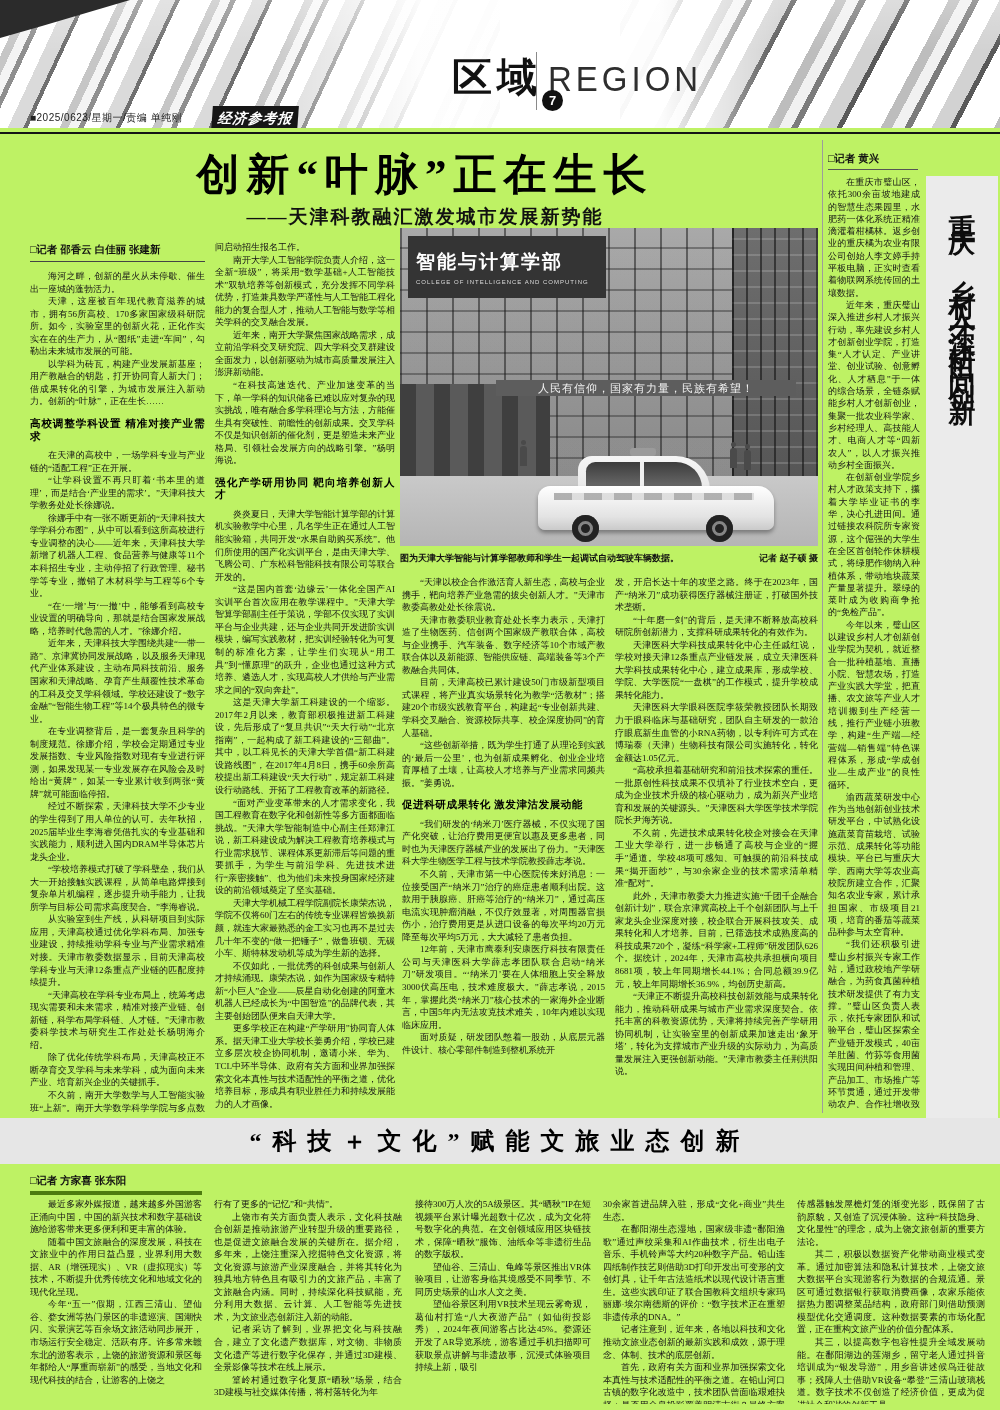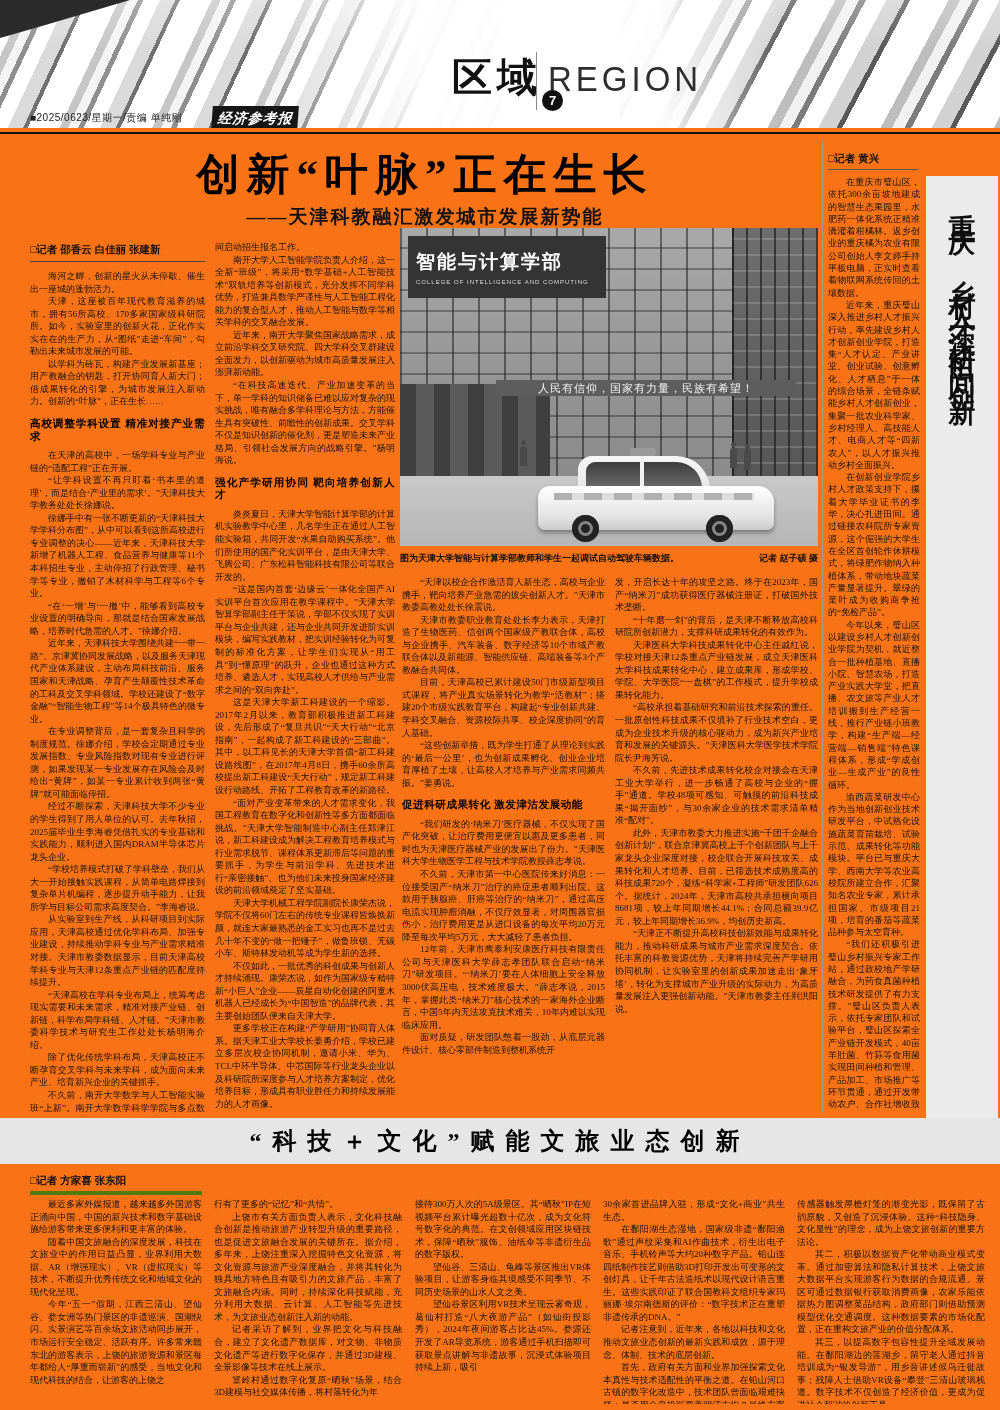--- a/index.html
+++ b/index.html
@@ -1,16 +1,16 @@
 <!DOCTYPE html>
 <html><head>
 <meta charset="utf-8">
 <style>
   html,body{margin:0;padding:0;background:#f2f2f2;}
-  #page{position:relative;width:1000px;height:1410px;background:#f97316;margin:0 auto;overflow:hidden;
+  #page{position:relative;width:1000px;height:1410px;background:#bef264;margin:0 auto;overflow:hidden;
         font-family:"Liberation Serif","DejaVu Serif",serif;color:#1a1a1a;}
   
   #banner{position:absolute;left:0;top:0;width:1000px;height:128px;overflow:hidden;background:#fff;}
   .stripe-left{position:absolute;left:-60px;top:-30px;width:560px;height:200px;
       background:repeating-linear-gradient(115deg,#ffffff 0 7px,#c6c6c6 7px 15px,#f4f4f4 15px 24px,#8f8f8f 24px 29px,#ffffff 29px 44px,#dadada 44px 58px,#6f6f6f 58px 62px,#ffffff 62px 84px);}
   .stripe-right{position:absolute;left:620px;top:-40px;width:460px;height:220px;
       background:repeating-linear-gradient(118deg,#ffffff 0 9px,#bdbdbd 9px 19px,#f1f1f1 19px 30px,#7c7c7c 30px 36px,#ffffff 36px 54px,#d2d2d2 54px 70px,#595959 70px 75px,#ffffff 75px 100px);}
   .banner-fade{position:absolute;inset:0;
       background:linear-gradient(90deg,rgba(255,255,255,0) 26%,rgba(255,255,255,.96) 42%,rgba(255,255,255,.96) 66%,rgba(255,255,255,0) 78%),
                  linear-gradient(180deg,rgba(255,255,255,.25),rgba(255,255,255,0) 40%);}
@@ -162,37 +162,38 @@
       <p>南开大学人工智能学院负责人介绍，这一全新“班级”，将采用“数学基础+人工智能技术”双轨培养等创新模式，充分发挥不同学科优势，打造兼具数学严谨性与人工智能工程化能力的复合型人才，推动人工智能与数学等相关学科的交叉融合发展。</p>
       <p>近年来，南开大学聚焦国家战略需求，成立前沿学科交叉研究院、四大学科交叉群建设全面发力，以创新驱动为城市高质量发展注入澎湃新动能。</p>
       <p>“在科技高速迭代、产业加速变革的当下，单一学科的知识储备已难以应对复杂的现实挑战，唯有融合多学科理论与方法，方能催生具有突破性、前瞻性的创新成果。交叉学科不仅是知识创新的催化剂，更是塑造未来产业格局、引领社会发展方向的战略引擎。”杨明海说。</p>
       <h3>强化产学研用协同 靶向培养创新人才</h3>
       <p>炎炎夏日，天津大学智能计算学部的计算机实验教学中心里，几名学生正在通过人工智能实验箱，共同开发“水果自助购买系统”。他们所使用的国产化实训平台，是由天津大学、飞腾公司、广东松科智能科技有限公司等联合开发的。</p>
       <p>“这是国内首套‘边缘云’一体化全国产AI实训平台首次应用在教学课程中。”天津大学智算学部副主任于策说，学部不仅实现了实训平台与企业共建，还与企业共同开发进阶实训模块，编写实践教材，把实训经验转化为可复制的标准化方案，让学生们实现从“用工具”到“懂原理”的跃升，企业也通过这种方式培养、遴选人才，实现高校人才供给与产业需求之间的“双向奔赴”。</p>
       <p>这是天津大学新工科建设的一个缩影。2017年2月以来，教育部积极推进新工科建设，先后形成了“复旦共识”“天大行动”“北京指南”，一起构成了新工科建设的“三部曲”。其中，以工科见长的天津大学首倡“新工科建设路线图”，在2017年4月8日，携手60余所高校提出新工科建设“天大行动”，规定新工科建设行动路线、开拓了工程教育改革的新路径。</p>
       <p>“面对产业变革带来的人才需求变化，我国工程教育在数字化和创新性等多方面都面临挑战。”天津大学智能制造中心副主任郑津江说，新工科建设成为解决工程教育培养模式与行业需求脱节、课程体系更新滞后等问题的重要抓手，为学生与前沿学科、先进技术进行“亲密接触”、也为他们未来投身国家经济建设的前沿领域奠定了坚实基础。</p>
       <p>天津大学机械工程学院副院长康荣杰说，学院不仅将60门左右的传统专业课程皆焕换新颜，就连大家最熟悉的金工实习也再不是过去几十年不变的“做一把锤子”，做鲁班锁、无碳小车、斯特林发动机等成为学生新的选择。</p>
       <p>不仅如此，一批优秀的科创成果与创新人才持续涌现。康荣杰说，如作为国家级专精特新“小巨人”企业——辰星自动化创建的阿童木机器人已经成长为“中国智造”的品牌代表，其主要创始团队便来自天津大学。</p>
-      <p>更多学校正在构建“产学研用”协同育人体系。据天津工业大学校长姜勇介绍，学校已建立多层次校企协同机制，邀请小米、华为、TCL中环半导体、中芯国际等行业龙头企业以及科研院所深度参与人才培养方案制定，优化培养目标，形成具有职业胜任力和持续发展能力的人才画像。</p>
+      <p>更多学校正在构建“产学研用”协同育人体系。据天津工业大学校长姜勇介绍，学校已建立多层次校企协同机制，邀请小米、华为、TCL中环半导体、政府有关方面和业界加强探索文化本真性与技术适配性的平衡之道，优化培养目标，形成具有职业胜任力和持续发展能力的人才画像。</p>
     </div>
   <div id="main-col3" class="col">
       <p>“天津以校企合作激活育人新生态，高校与企业携手，靶向培养产业急需的拔尖创新人才。”天津市教委高教处处长徐震说。</p>
       <p>天津市教委职业教育处处长李力表示，天津打造了生物医药、信创两个国家级产教联合体，高校与企业携手、汽车装备、数字经济等10个市域产教联合体以及新能源、智能供应链、高端装备等3个产教融合共同体。</p>
       <p>目前，天津高校已累计建设50门市级新型项目式课程，将产业真实场景转化为教学“活教材”；搭建20个市级实践教育平台，构建起“专业创新共建、学科交叉融合、资源校际共享、校企深度协同”的育人基础。</p>
       <p>“这些创新举措，既为学生打通了从理论到实践的‘最后一公里’，也为创新成果孵化、创业企业培育厚植了土壤，让高校人才培养与产业需求同频共振。”姜勇说。</p>
       <h3>促进科研成果转化 激发津沽发展动能</h3>
       <p>“我们研发的‘纳米刀’医疗器械，不仅实现了国产化突破，让治疗费用更便宜以惠及更多患者，同时也为天津医疗器械产业的发展出了份力。”天津医科大学生物医学工程与技术学院教授薛志孝说。</p>
       <p>不久前，天津市第一中心医院传来好消息：一位接受国产“纳米刀”治疗的癌症患者顺利出院。这款用于胰腺癌、肝癌等治疗的“纳米刀”，通过高压电流实现肿瘤消融，不仅疗效显著，对周围器官损伤小，治疗费用更是从进口设备的每次平均20万元降至每次平均5万元，大大减轻了患者负担。</p>
       <p>12年前，天津市鹰泰利安康医疗科技有限责任公司与天津医科大学薛志孝团队联合启动“纳米刀”研发项目。“‘纳米刀’要在人体细胞上安全释放3000伏高压电，技术难度极大。”薛志孝说，2015年，掌握此类“纳米刀”核心技术的一家海外企业断言，中国5年内无法攻克技术难关，10年内难以实现临床应用。</p>
       <p>面对质疑，研发团队憋着一股劲，从底层元器件设计、核心零部件制造到整机系统开</p>
     </div>
   <div id="main-col4" class="col">
       <p class="cont">发，开启长达十年的攻坚之路。终于在2023年，国产“纳米刀”成功获得医疗器械注册证，打破国外技术垄断。</p>
       <p>“十年磨一剑”的背后，是天津不断释放高校科研院所创新潜力，支撑科研成果转化的有效作为。</p>
       <p>天津医科大学科技成果转化中心主任戚红说，学校对接天津12条重点产业链发展，成立天津医科大学科技成果转化中心，建立成果库，形成学校、学院、大学医院“一盘棋”的工作模式，提升学校成果转化能力。</p>
+      <p>天津医科大学眼科医院李筱荣教授团队长期致力于眼科临床与基础研究，团队自主研发的一款治疗眼底新生血管的小RNA药物，以专利许可方式在博瑞泰（天津）生物科技有限公司实施转化，转化金额达1.05亿元。</p>
       <p>“高校承担着基础研究和前沿技术探索的重任。一批原创性科技成果不仅填补了行业技术空白，更成为企业技术升级的核心驱动力，成为新兴产业培育和发展的关键源头。”天津医科大学医学技术学院院长尹海芳说。</p>
       <p>不久前，先进技术成果转化校企对接会在天津工业大学举行，进一步畅通了高校与企业的“握手”通道。学校48项可感知、可触摸的前沿科技成果“揭开面纱”，与30余家企业的技术需求清单精准“配对”。</p>
       <p>此外，天津市教委大力推进实施“千团千企融合创新计划”，联合京津冀高校上千个创新团队与上千家龙头企业深度对接，校企联合开展科技攻关、成果转化和人才培养。目前，已筛选技术成熟度高的科技成果720个，凝练“科学家+工程师”研发团队626个。据统计，2024年，天津市高校共承担横向项目8681项，较上年同期增长44.1%；合同总额39.9亿元，较上年同期增长36.9%，均创历史新高。</p>
       <p>“天津正不断提升高校科技创新效能与成果转化能力，推动科研成果与城市产业需求深度契合。依托丰富的科教资源优势，天津将持续完善产学研用协同机制，让实验室里的创新成果加速走出‘象牙塔’，转化为支撑城市产业升级的实际动力，为高质量发展注入更强创新动能。”天津市教委主任荆洪阳说。</p>
     </div>
 
   <div id="photo">
     <div id="building">
       <div class="glass"></div>
       <div class="tower-right">

